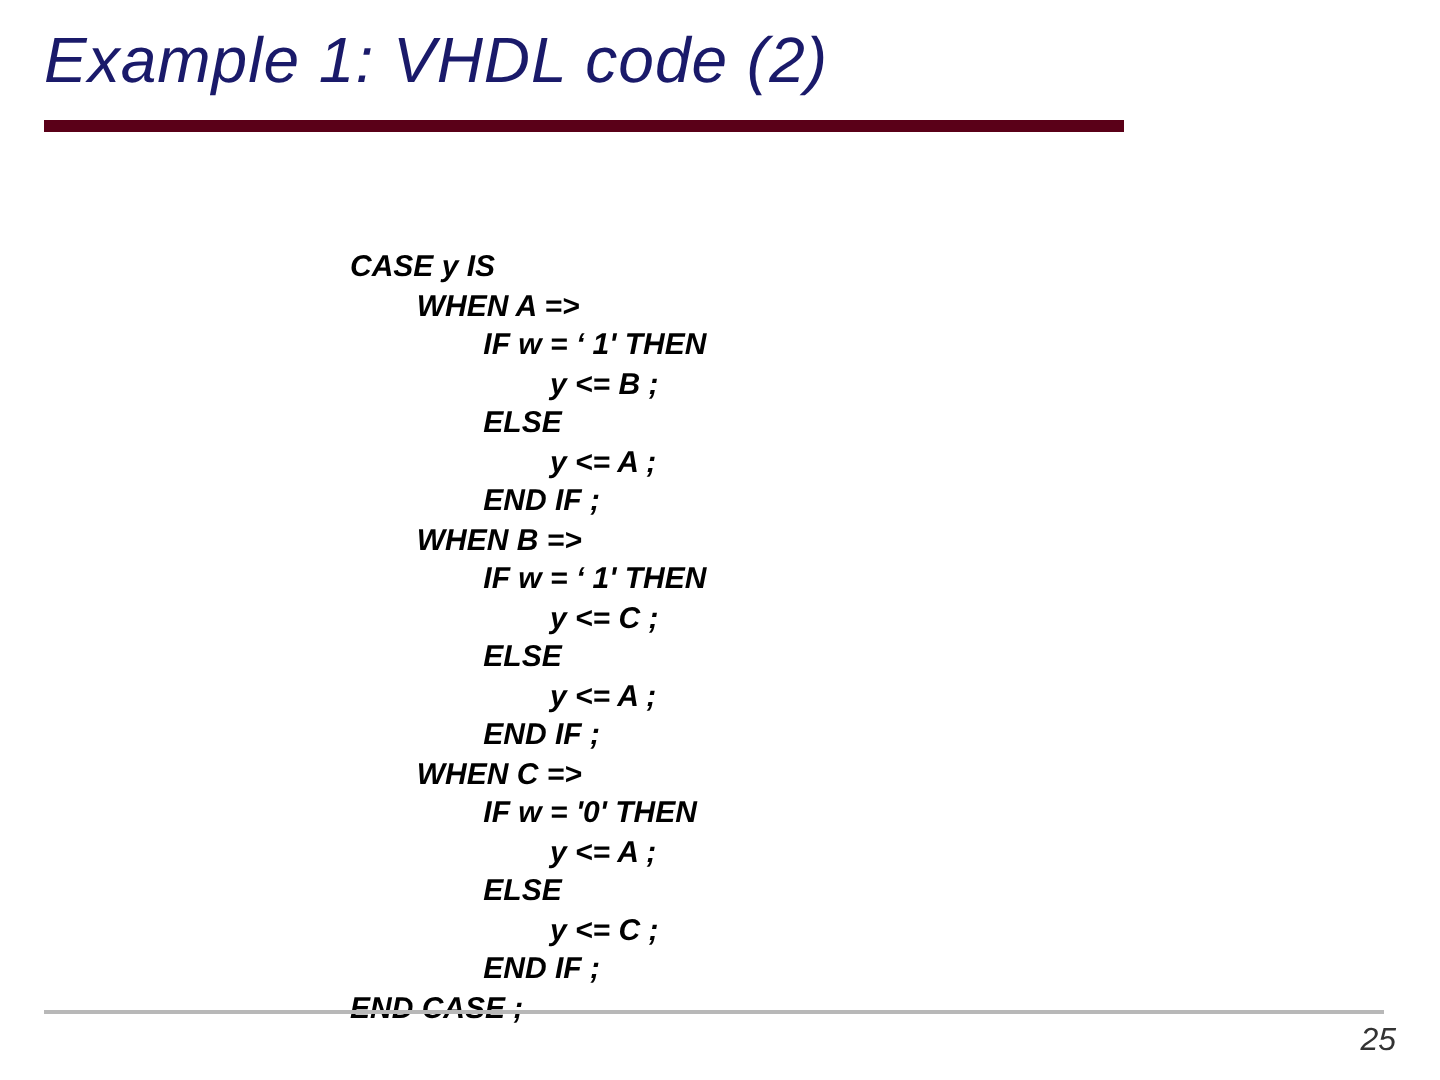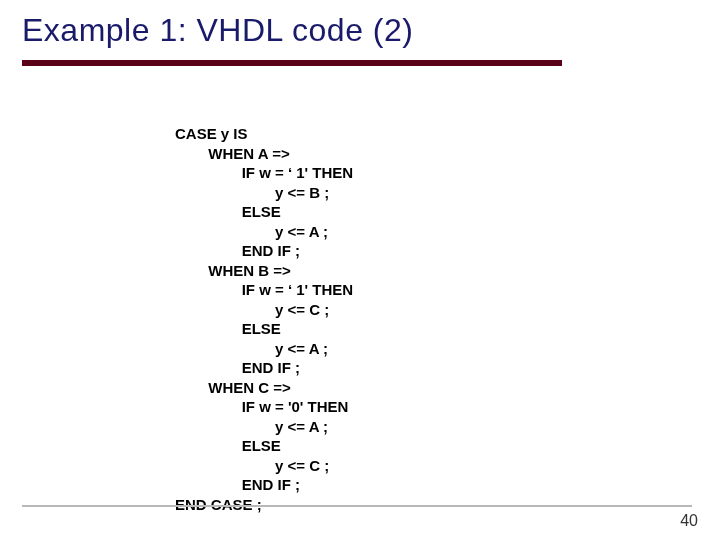--- a/index.html
+++ b/index.html
@@ -9,20 +9,21 @@
     height: 540px;
     background: #ffffff;
     font-family: Arial, Helvetica, sans-serif;
     overflow: hidden;
   }
   .slide {
     position: relative;
     width: 720px;
     height: 540px;
     box-sizing: border-box;
+    font-style: italic;
   }
   .title {
     position: absolute;
     top: 12px;
     left: 22px;
     font-size: 32px;
     color: #1a1a6a;
     font-weight: 400;
     letter-spacing: 0.5px;
   }
@@ -84,14 +85,14 @@
                 END IF ;
         WHEN C =&gt;
                 IF w = '0' THEN
                         y &lt;= A ;
                 ELSE
                         y &lt;= C ;
                 END IF ;
 END CASE ;</pre>
 
   <div class="rule-light"></div>
-  <div class="pagenum">40</div>
+  <div class="pagenum">25</div>
 </div>
 
 </body></html>

